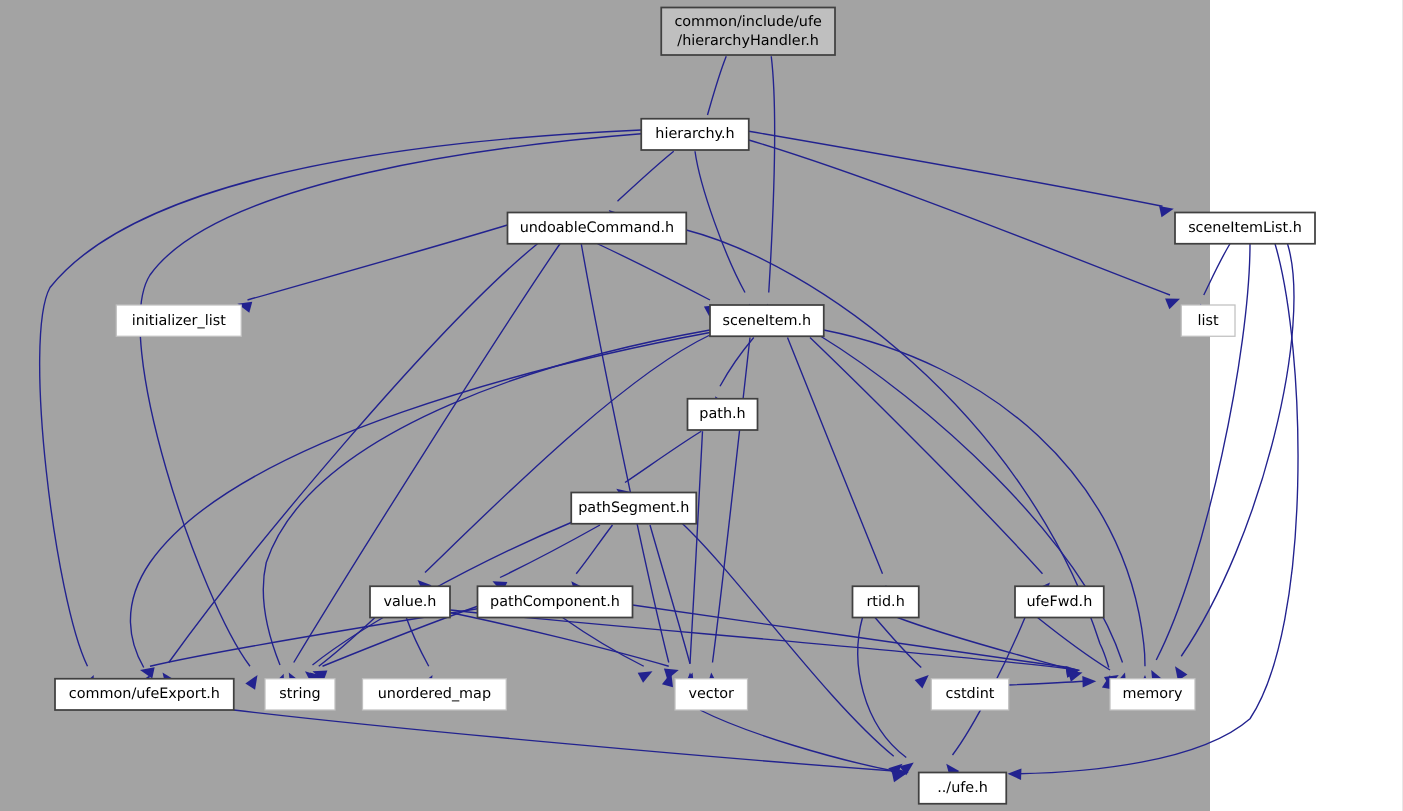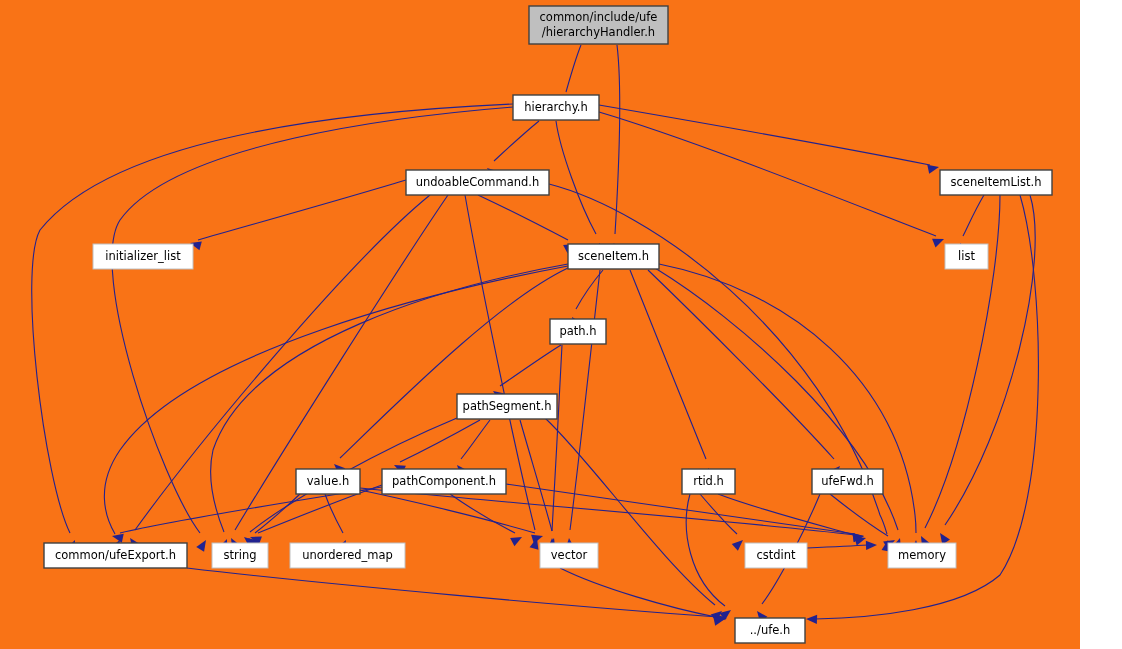--- a/index.html
+++ b/index.html
@@ -1,18 +1,18 @@
 <!DOCTYPE html>
 <html><head>
 <meta charset="utf-8">
 <style>
   html,body{margin:0;padding:0;background:#ffffff;}
   body{width:1122px;height:649px;overflow:hidden;
        font-family:"DejaVu Sans","Liberation Sans",sans-serif;}
-  #graph{position:relative;width:1080px;height:649px;background:#f97316;}
+  #graph{position:relative;width:968px;height:649px;background:#a3a3a3;}
   svg{position:absolute;left:0;top:0;width:1122px;height:649px;}
   .node-label{font-size:11.5px;fill:#000000;text-anchor:middle;
               dominant-baseline:middle;font-family:"DejaVu Sans","Liberation Sans",sans-serif;}
 </style>
 </head>
 <body>
 
 <div id="graph">
   <svg id="svg-root" viewBox="0 0 1122 649" xmlns="http://www.w3.org/2000/svg">
     <g id="edges-layer">

